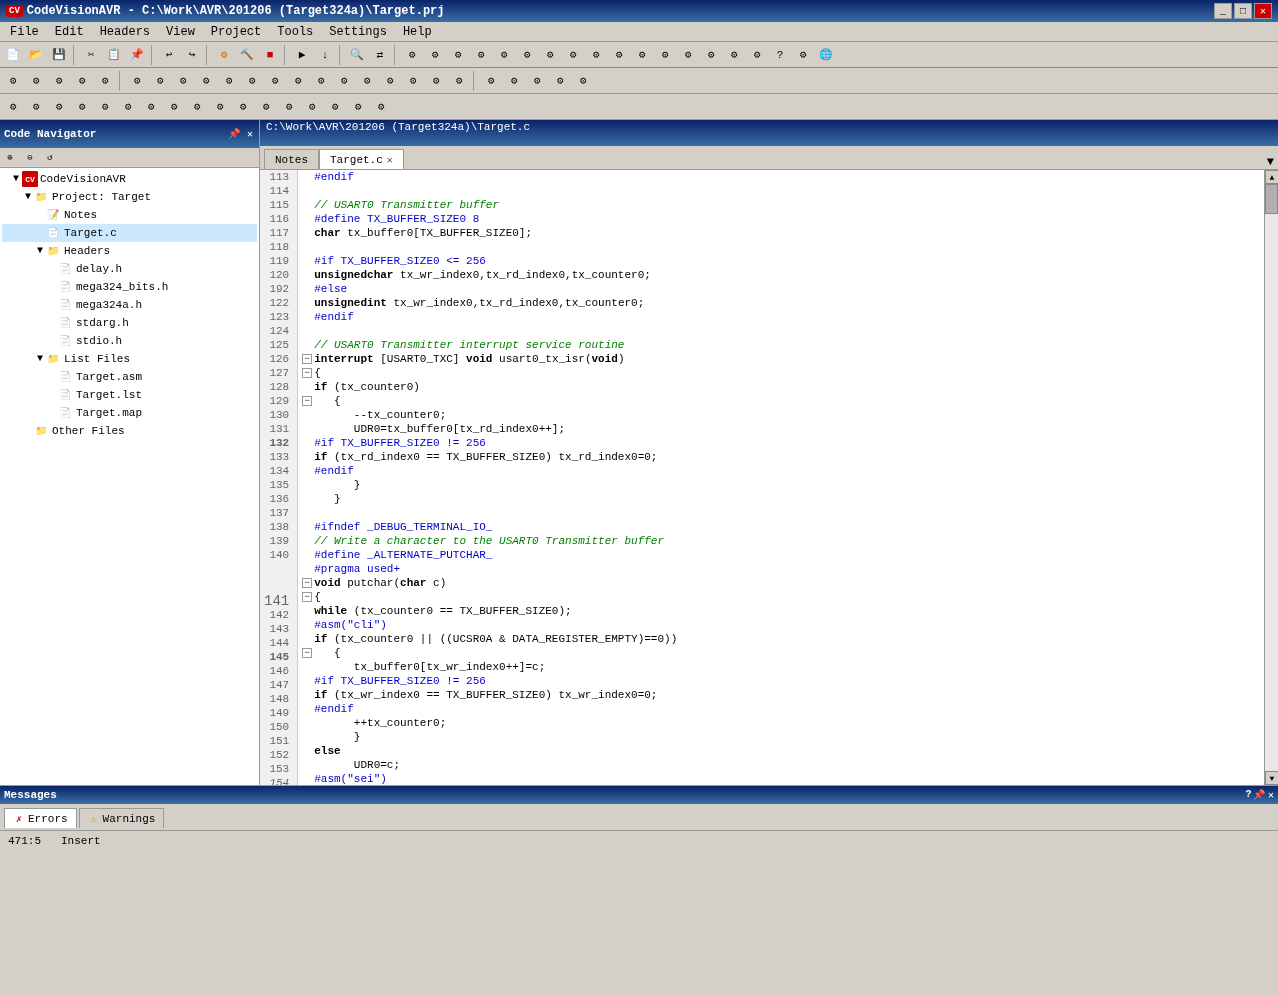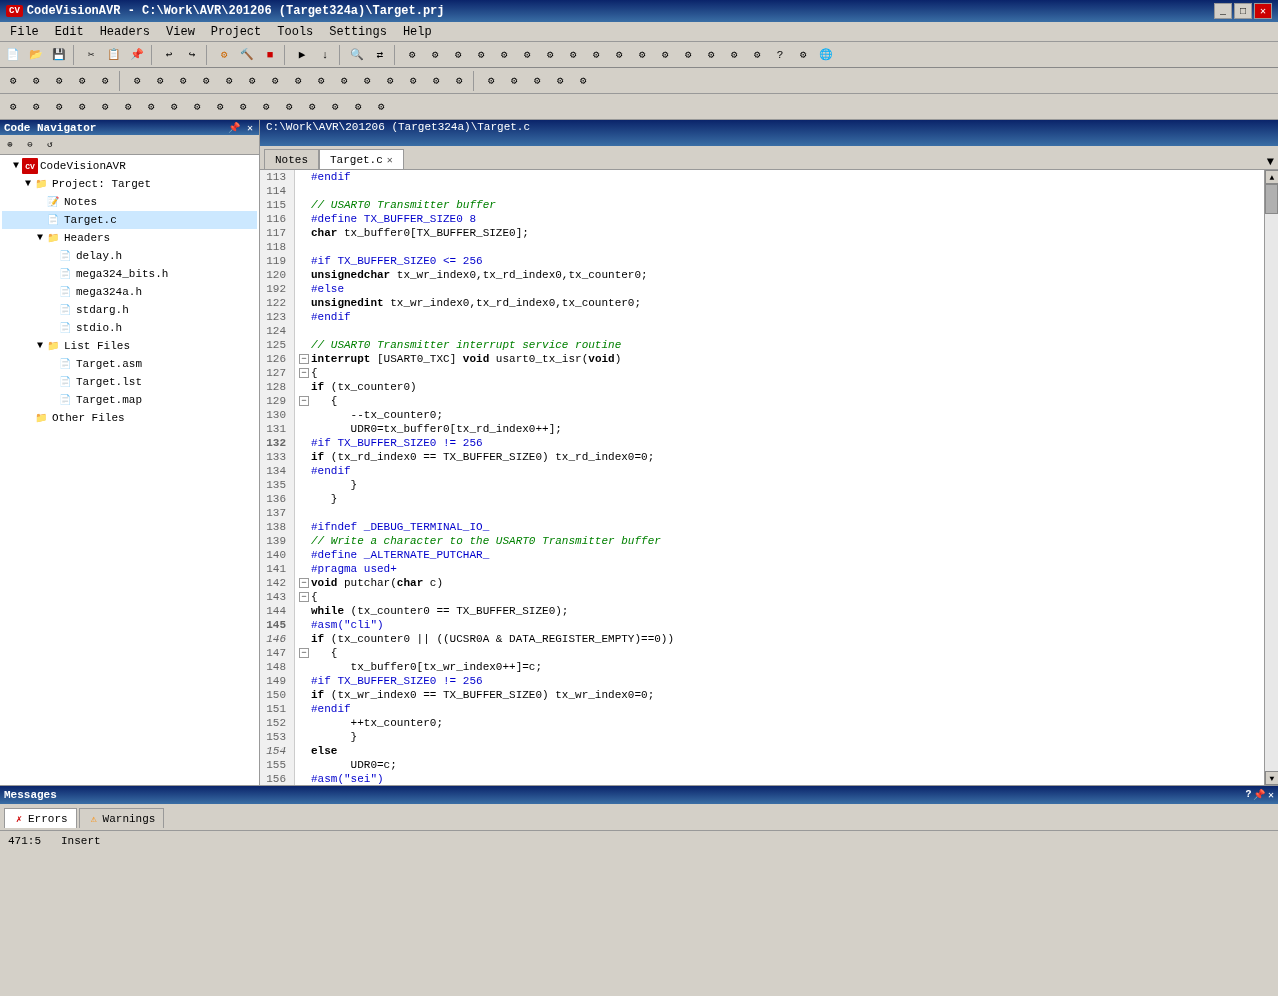--- a/index.html
+++ b/index.html
@@ -81,21 +81,21 @@
 
     #nav-header {
       background: linear-gradient(to bottom, #0a246a, #3a6ea5);
       color: white;
       font-size: 11px;
       font-weight: bold;
       padding: 2px 4px;
       display: flex;
       align-items: center;
       justify-content: space-between;
-      height: 15px;
+      height: 28px;
     }
     #nav-header-icons { display: flex; gap: 2px; }
     .nav-icon-btn { color: white; font-size: 10px; cursor: pointer; padding: 0 2px; }
 
     #nav-toolbar {
       background: #d4d0c8;
       border-bottom: 1px solid #999;
       display: flex;
       align-items: center;
       padding: 1px;
@@ -570,26 +570,26 @@
             <div class="line" style="color:#666;font-size:11px;justify-content:flex-end;padding-right:4px;">131</div>
             <div class="line" style="color:#666;font-size:11px;justify-content:flex-end;padding-right:4px;font-weight:bold;">132</div>
             <div class="line" style="color:#666;font-size:11px;justify-content:flex-end;padding-right:4px;">133</div>
             <div class="line" style="color:#666;font-size:11px;justify-content:flex-end;padding-right:4px;">134</div>
             <div class="line" style="color:#666;font-size:11px;justify-content:flex-end;padding-right:4px;">135</div>
             <div class="line" style="color:#666;font-size:11px;justify-content:flex-end;padding-right:4px;">136</div>
             <div class="line" style="color:#666;font-size:11px;justify-content:flex-end;padding-right:4px;">137</div>
             <div class="line" style="color:#666;font-size:11px;justify-content:flex-end;padding-right:4px;">138</div>
             <div class="line" style="color:#666;font-size:11px;justify-content:flex-end;padding-right:4px;">139</div>
             <div class="line" style="color:#666;font-size:11px;justify-content:flex-end;padding-right:4px;">140</div>
-            <div class="line" style="color:#666;font-size:11px;justify-content:flex-end;padding-right:4px;">141</div>
+            <div class="line" style="color:#666;font-size:14px;justify-content:flex-end;padding-right:4px;margin-top:32px;">141</div>
             <div class="line" style="color:#666;font-size:11px;justify-content:flex-end;padding-right:4px;">142</div>
             <div class="line" style="color:#666;font-size:11px;justify-content:flex-end;padding-right:4px;">143</div>
             <div class="line" style="color:#666;font-size:11px;justify-content:flex-end;padding-right:4px;">144</div>
             <div class="line" style="color:#666;font-size:11px;justify-content:flex-end;padding-right:4px;font-weight:bold;">145</div>
-            <div class="line" style="color:#666;font-size:11px;justify-content:flex-end;padding-right:4px;font-style:italic;">146</div>
+            <div class="line" style="color:#666;font-size:11px;justify-content:flex-end;padding-right:4px;">146</div>
             <div class="line" style="color:#666;font-size:11px;justify-content:flex-end;padding-right:4px;">147</div>
             <div class="line" style="color:#666;font-size:11px;justify-content:flex-end;padding-right:4px;">148</div>
             <div class="line" style="color:#666;font-size:11px;justify-content:flex-end;padding-right:4px;">149</div>
             <div class="line" style="color:#666;font-size:11px;justify-content:flex-end;padding-right:4px;">150</div>
             <div class="line" style="color:#666;font-size:11px;justify-content:flex-end;padding-right:4px;">151</div>
             <div class="line" style="color:#666;font-size:11px;justify-content:flex-end;padding-right:4px;">152</div>
             <div class="line" style="color:#666;font-size:11px;justify-content:flex-end;padding-right:4px;">153</div>
             <div class="line" style="color:#666;font-size:11px;justify-content:flex-end;padding-right:4px;font-style:italic;">154</div>
             <div class="line" style="color:#666;font-size:11px;justify-content:flex-end;padding-right:4px;">155</div>
             <div class="line" style="color:#666;font-size:11px;justify-content:flex-end;padding-right:4px;">156</div>

